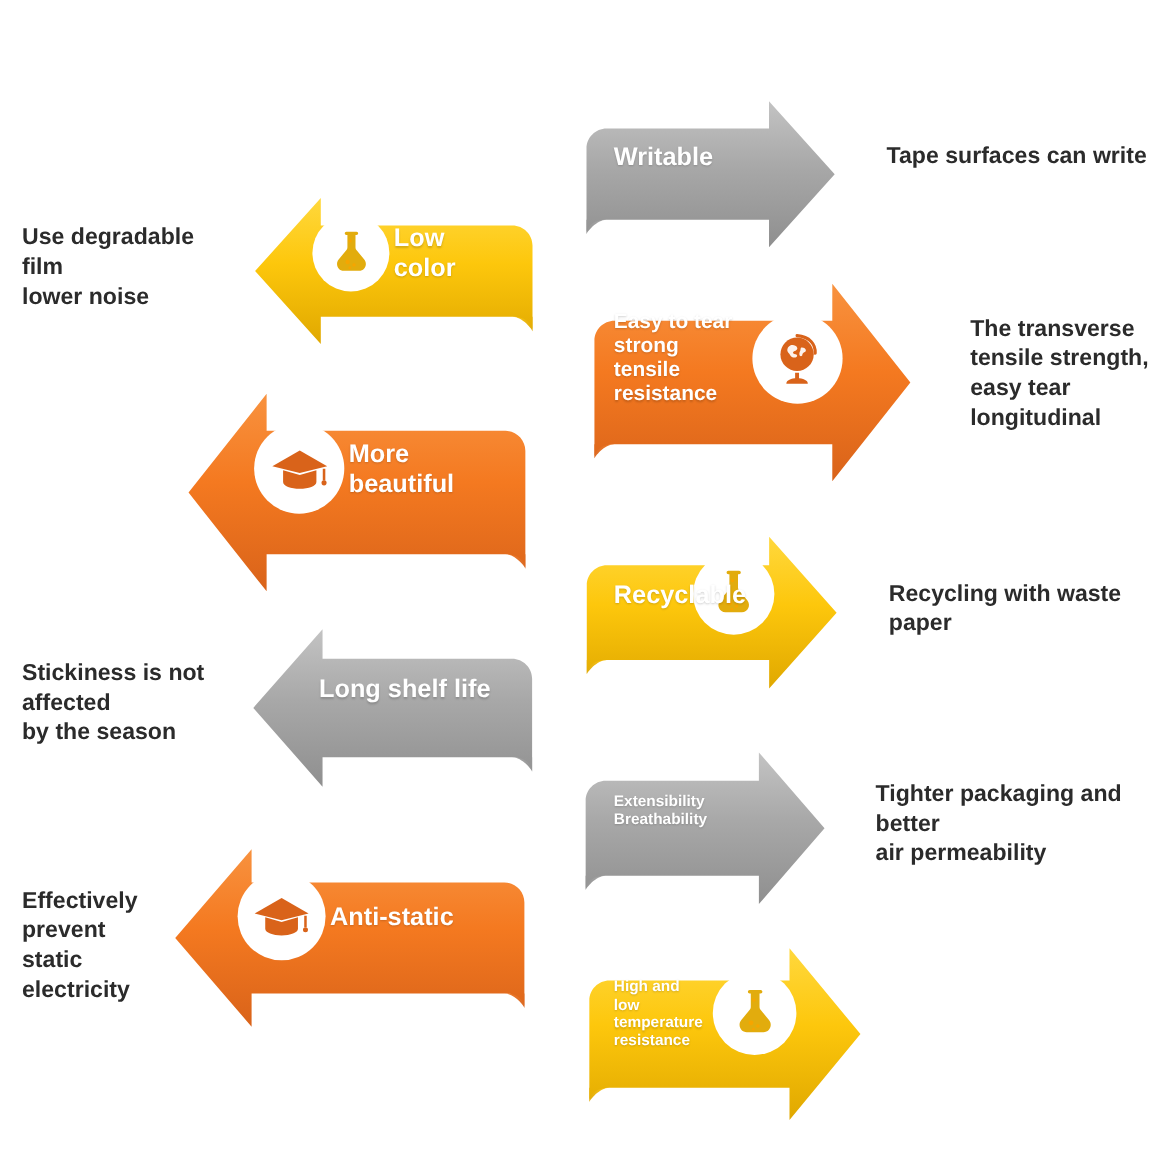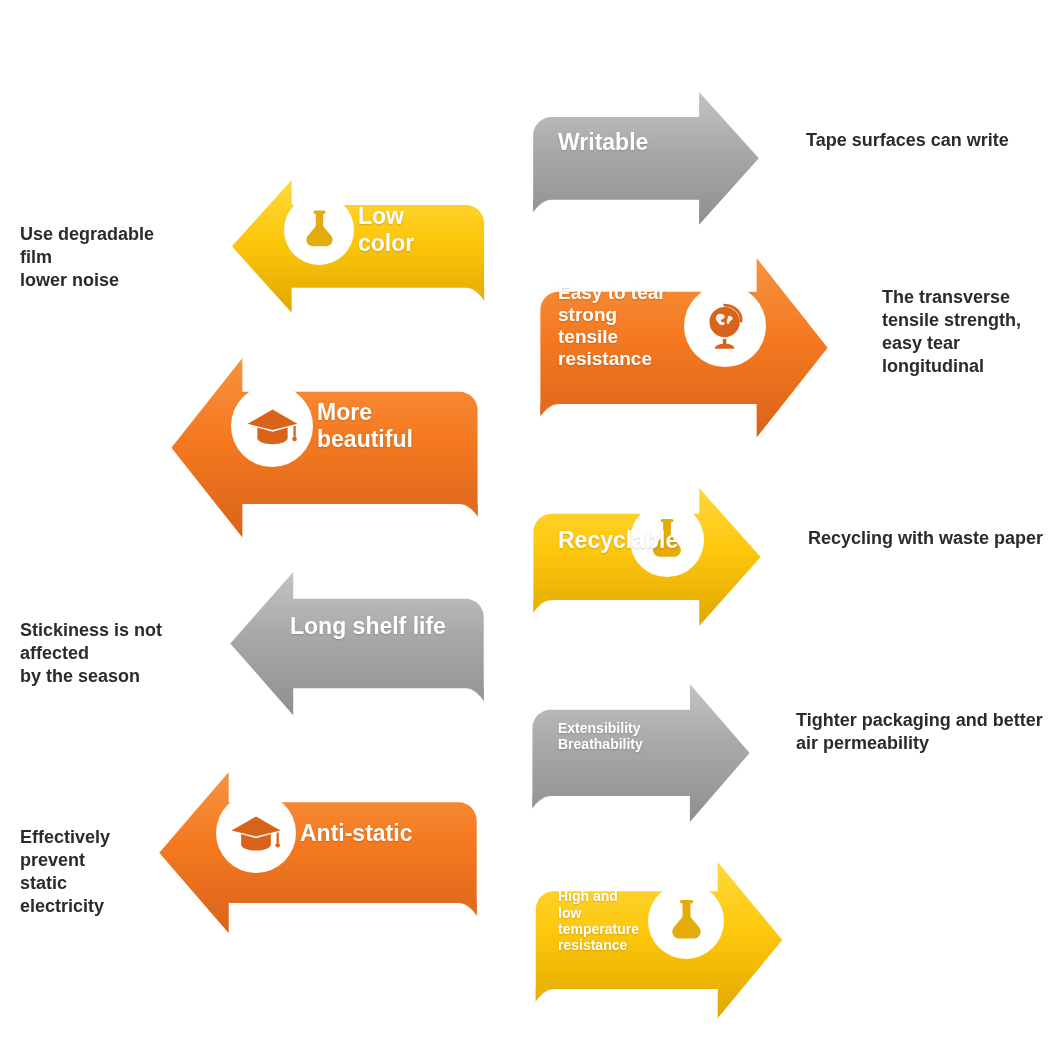--- a/index.html
+++ b/index.html
@@ -31,26 +31,26 @@
   }
   .arrow-label.sz-lg{font-size:19px;}
   .arrow-label.sz-md{font-size:23px;}
   .arrow-label.sz-sm{font-size:14px;}
 
   
   .caption{
     position:absolute;
     color:#2b2b2b;
     font-weight:bold;
-    font-size:18px;
+    font-size:21px;
     line-height:1.28;
     white-space:pre-line;
   }
   .caption.right{text-align:left;}
-  .caption.left{text-align:left;margin-top:20px;}
+  .caption.left{text-align:left;}
 
   
   .badge{
     position:absolute;
     border-radius:50%;
     background:#ffffff;
     display:flex;align-items:center;justify-content:center;
   }
   .badge svg{display:block;}
 </style>

